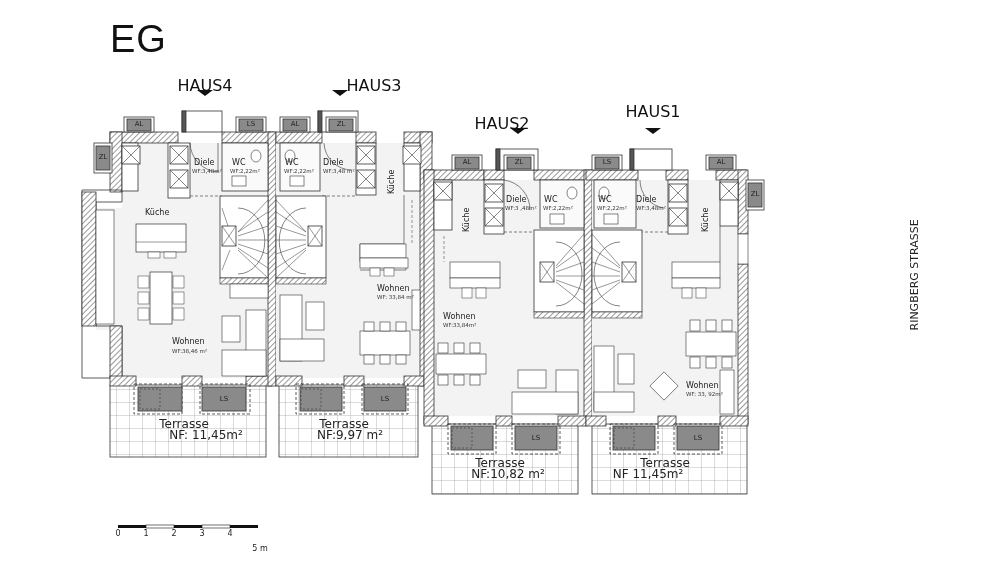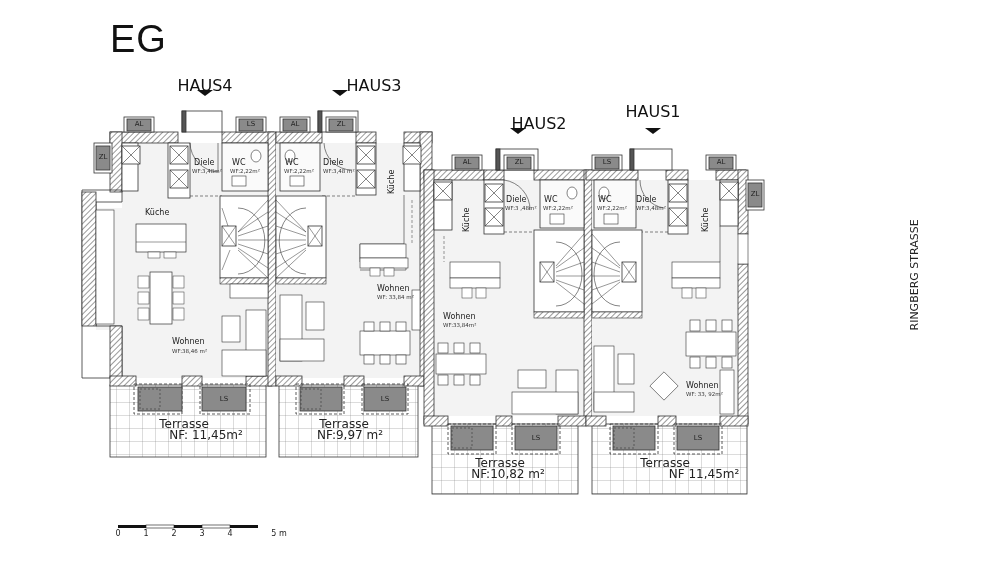--- a/index.html
+++ b/index.html
@@ -364,21 +364,21 @@
     <rect x="202" y="525" width="28" height="3" fill="#fff" stroke="#111" stroke-width="0.6"></rect>
     <rect x="230" y="525" width="28" height="3" fill="#111"></rect>
   </g>
 </svg>
 
 <div class="title">EG</div>
 <div class="street">RINGBERG STRASSE</div>
 
 <div class="haus-label" style="left:205px; top:76px;">HAUS4</div>
 <div class="haus-label" style="left:340px; top:76px;margin-left:34px;">HAUS3</div>
-<div class="haus-label" style="left:539px; top:114px;">HAUS2</div>
+<div class="haus-label" style="left:502px; top:114px;">HAUS2</div>
 <div class="haus-label" style="left:653px; top:102px;">HAUS1</div>
 
 <div class="box-lbl" style="left:127px; top:120px; width:24px;">AL</div>
 <div class="box-lbl" style="left:239px; top:120px; width:24px;">LS</div>
 <div class="box-lbl" style="left:96px; top:153px; width:14px;">ZL</div>
 <div class="box-lbl" style="left:283px; top:120px; width:24px;">AL</div>
 <div class="box-lbl" style="left:329px; top:120px; width:24px;">ZL</div>
 <div class="box-lbl" style="left:455px; top:158px; width:24px;">AL</div>
 <div class="box-lbl" style="left:507px; top:158px; width:24px;">ZL</div>
 <div class="box-lbl" style="left:595px; top:158px; width:24px;">LS</div>
@@ -421,20 +421,20 @@
 <div class="terr-lbl" style="left:508px; top:467px;">NF:10,82 m²</div>
 
 <div class="room-lbl" style="left:598px; top:195px;">WC</div>
 <div class="room-sub" style="left:597px; top:205px;">WF:2,22m²</div>
 <div class="room-lbl" style="left:636px; top:195px;">Diele</div>
 <div class="room-sub" style="left:636px; top:205px;">WF:3,48m²</div>
 <div class="room-lbl vert" style="left:701px; top:232px;">Küche</div>
 <div class="room-lbl" style="left:686px; top:381px;">Wohnen</div>
 <div class="room-sub" style="left:686px; top:391px;">WF: 33, 92m²</div>
 <div class="terr-lbl" style="left:665px; top:456px;">Terrasse</div>
-<div class="terr-lbl" style="left:704px; top:467px;text-align:center;">NF 11,45m²</div>
+<div class="terr-lbl" style="left:648px; top:467px;text-align:center;">NF 11,45m²</div>
 
 <div class="scale-lbl" style="left:118px;">0</div>
 <div class="scale-lbl" style="left:146px;">1</div>
 <div class="scale-lbl" style="left:174px;">2</div>
 <div class="scale-lbl" style="left:202px;">3</div>
 <div class="scale-lbl" style="left:230px;">4</div>
-<div class="scale-lbl" style="left:279px;">5 m</div>
+<div class="scale-lbl" style="left:260px;margin-top:15px;">5 m</div>
 
 </body></html>

